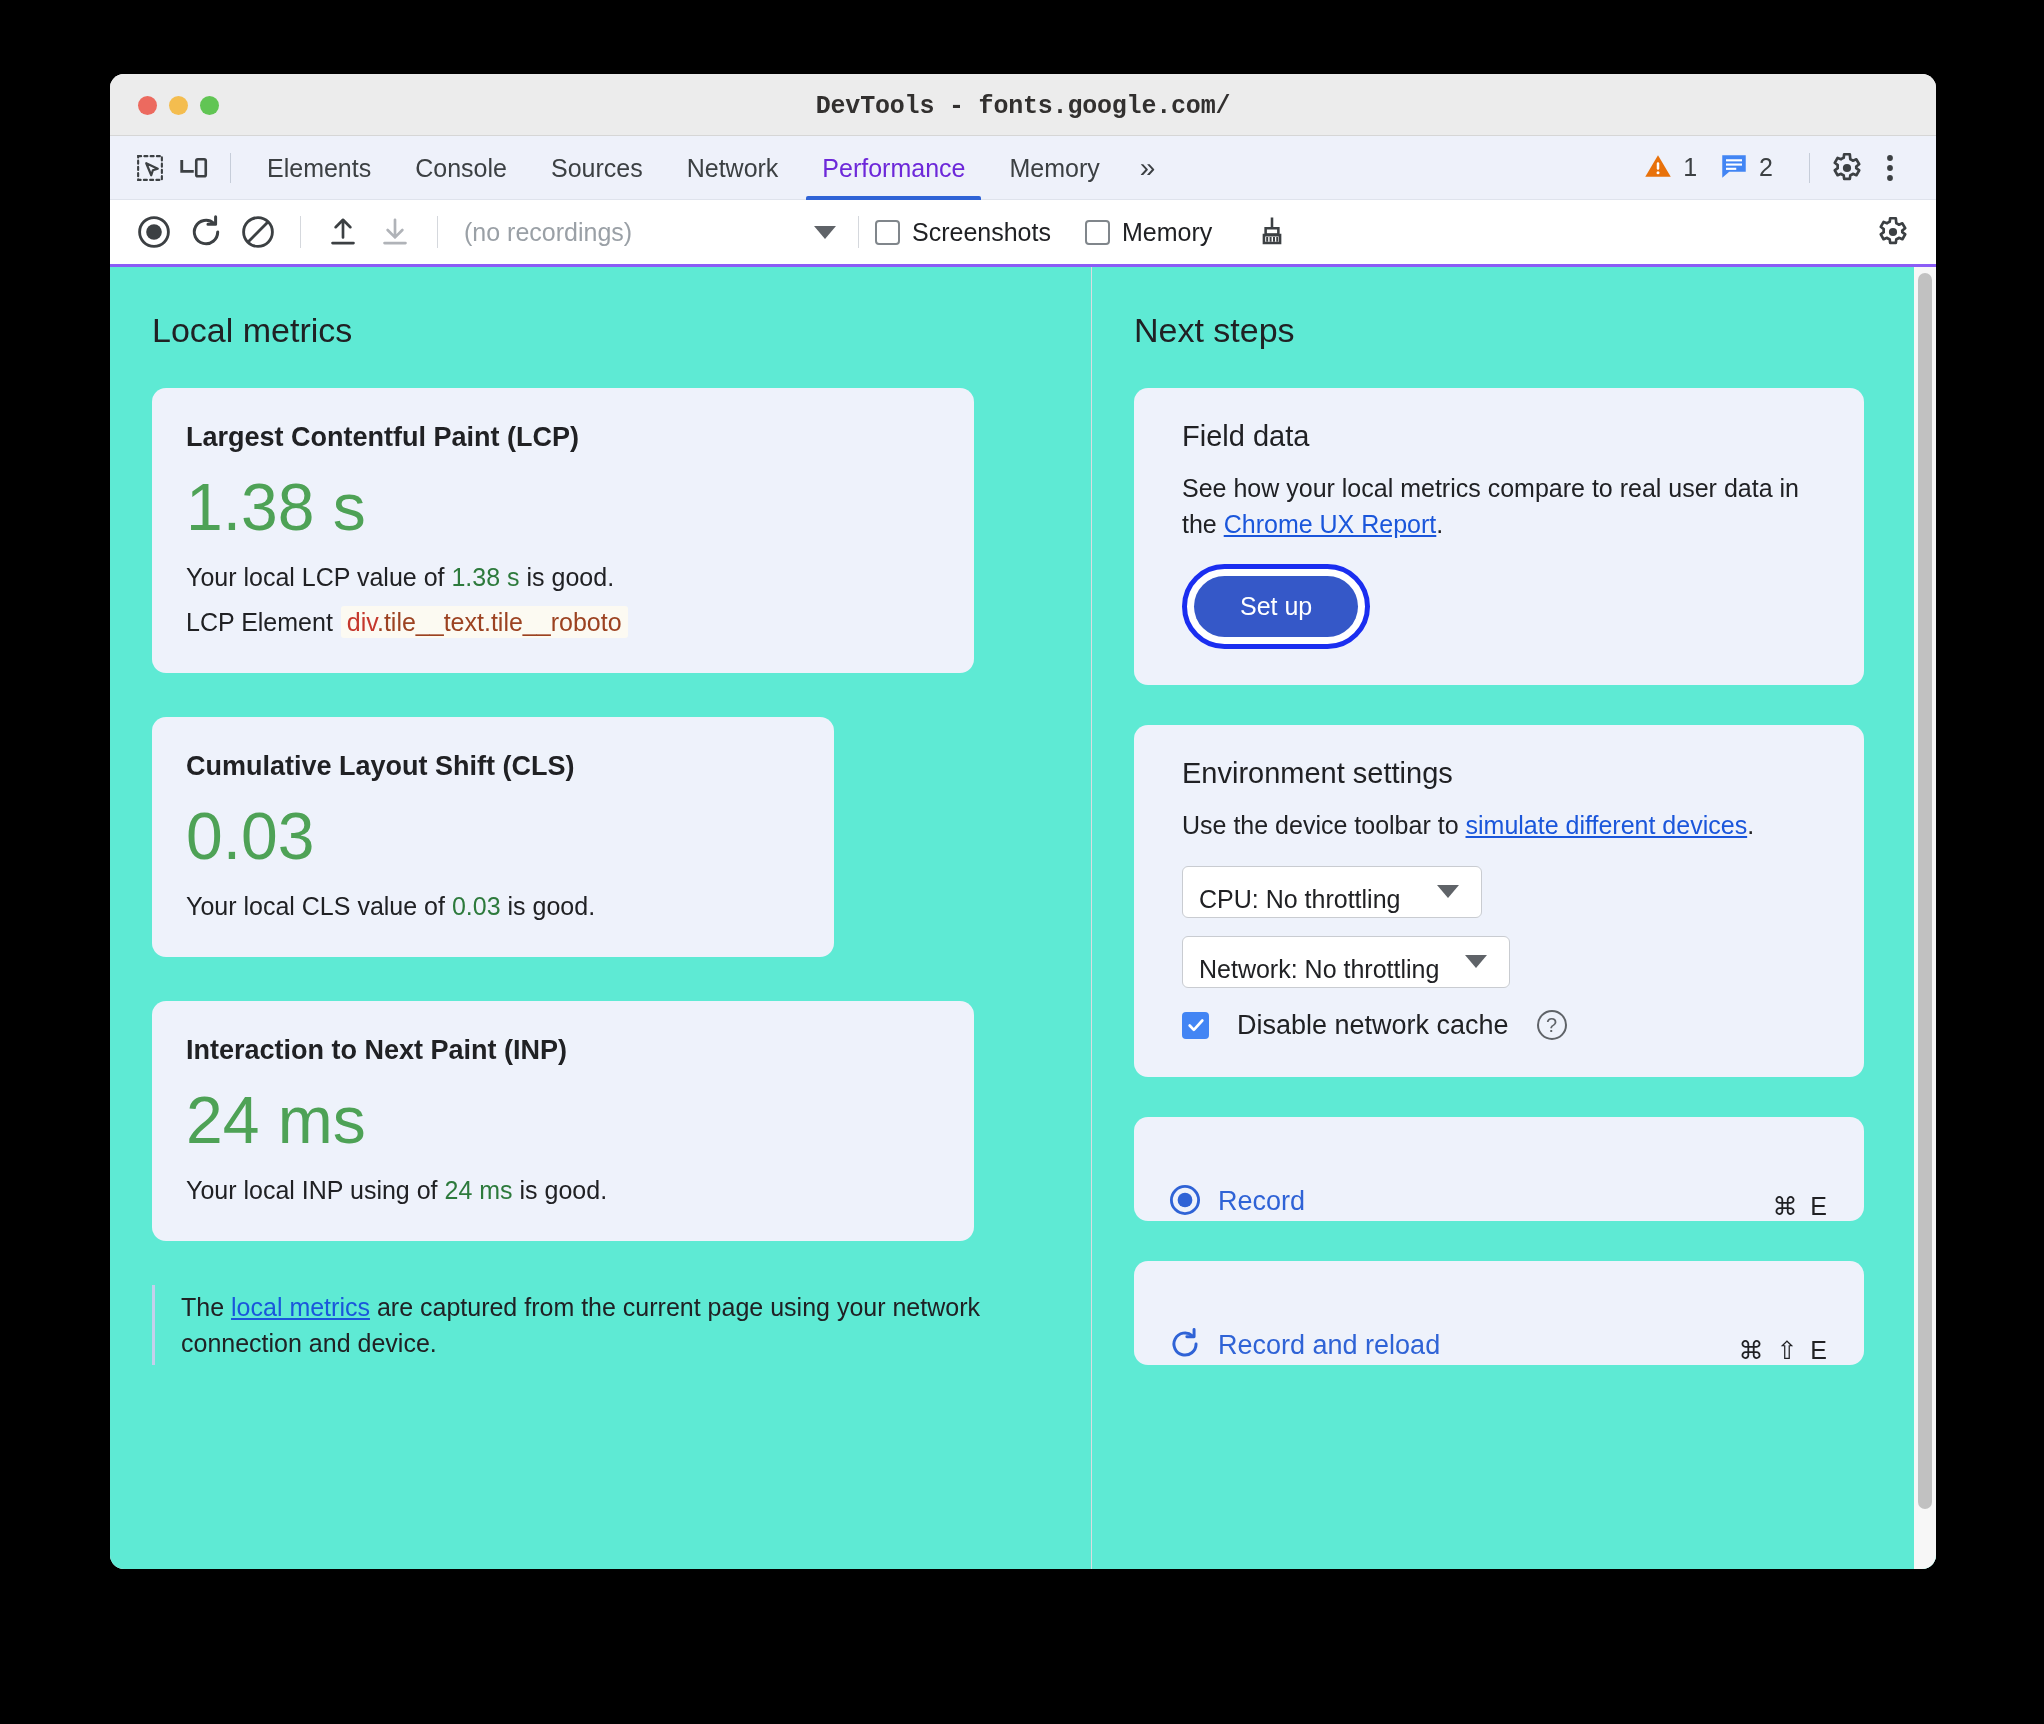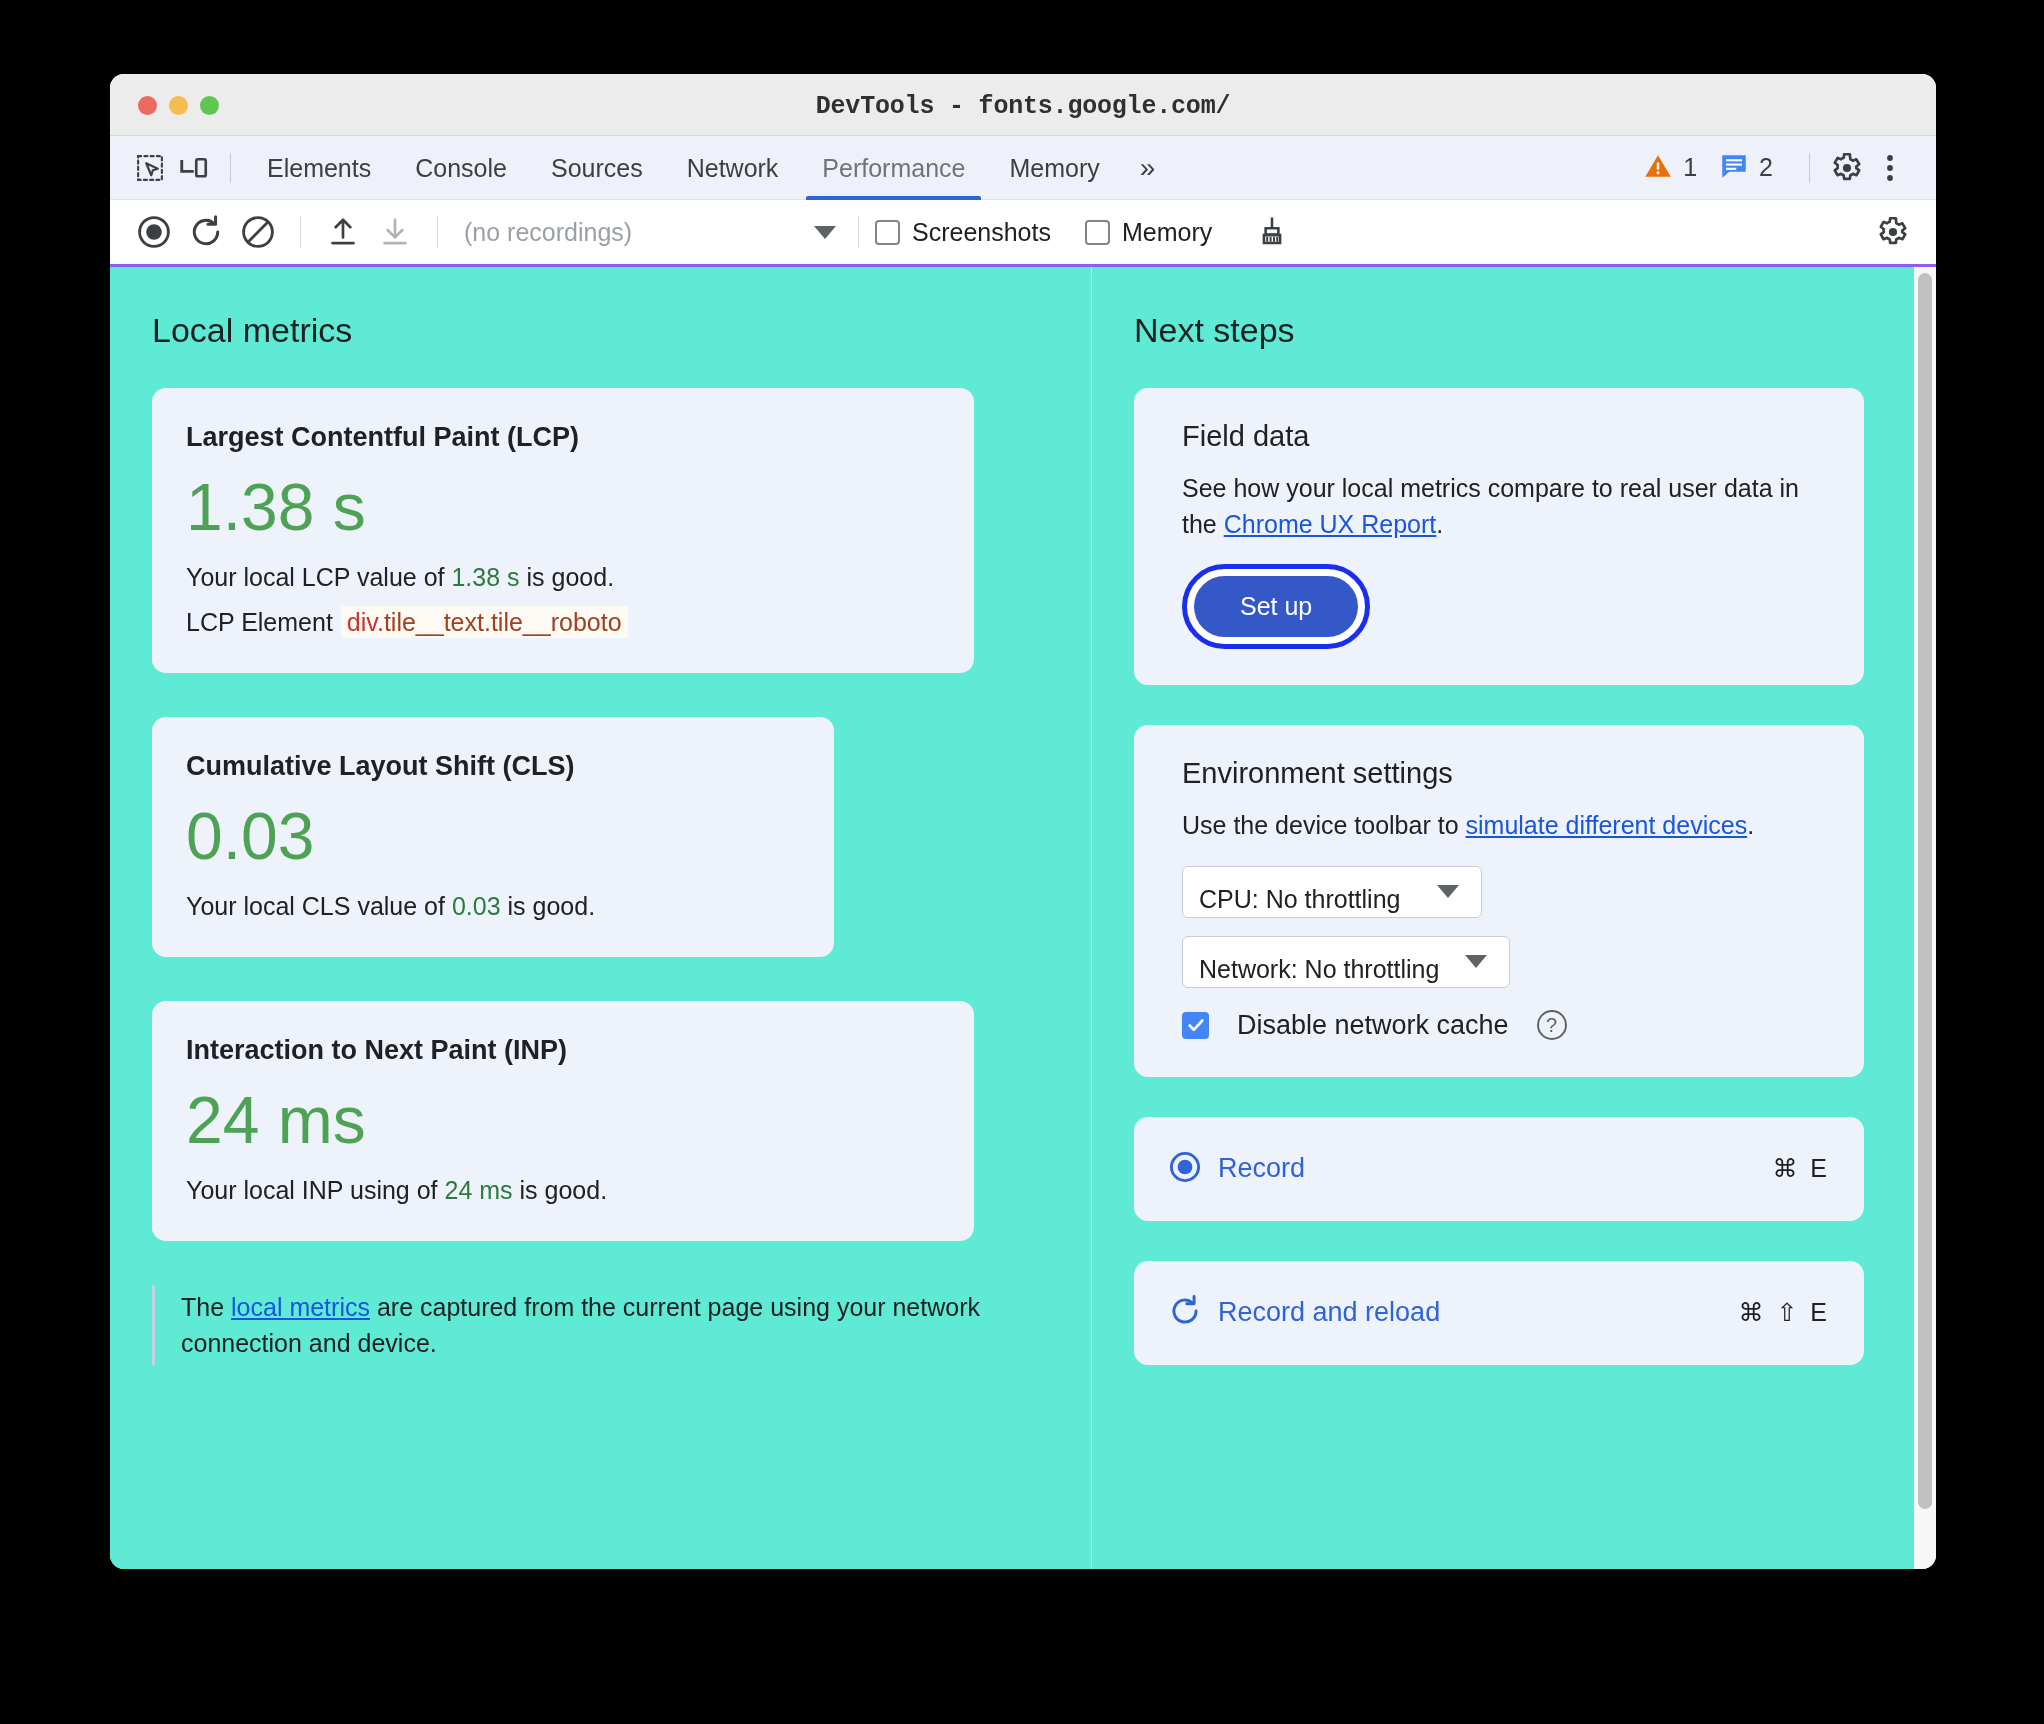--- a/index.html
+++ b/index.html
@@ -77,21 +77,21 @@
   .tab {
     font-size: 25px;
     color: #3c4043;
     padding: 0 22px;
     height: 64px;
     line-height: 64px;
     position: relative;
     white-space: nowrap;
     flex: 0 0 auto;
   }
-  .tab.active { color: #737373; }
+  .tab.active { color: #6d28d9; }
   .tab.active::after {
     content: "";
     position: absolute;
     left: 6px; right: 6px; bottom: 0;
     height: 4px;
     background: #2f63d6;
     border-radius: 2px 2px 0 0;
   }
   #tab-overflow {
     font-size: 28px;
@@ -310,21 +310,21 @@
     font-size: 20px; color: #5f6368;
     flex: 0 0 auto;
   }
 
   .action-card {
     background: #eef2fb;
     border-radius: 14px;
     width: 730px;
     height: 104px;
     display: flex;
-    align-items: center;
+    align-items: flex-end;
     padding: 0 34px;
     margin-bottom: 40px;
     cursor: pointer;
   }
   .action-left { display: flex; align-items: center; gap: 16px; }
   .action-label { font-size: 27px; color: #2f63d6; }
   .action-shortcut {
     margin-left: auto;
     font-size: 25px;
     color: #202124;

